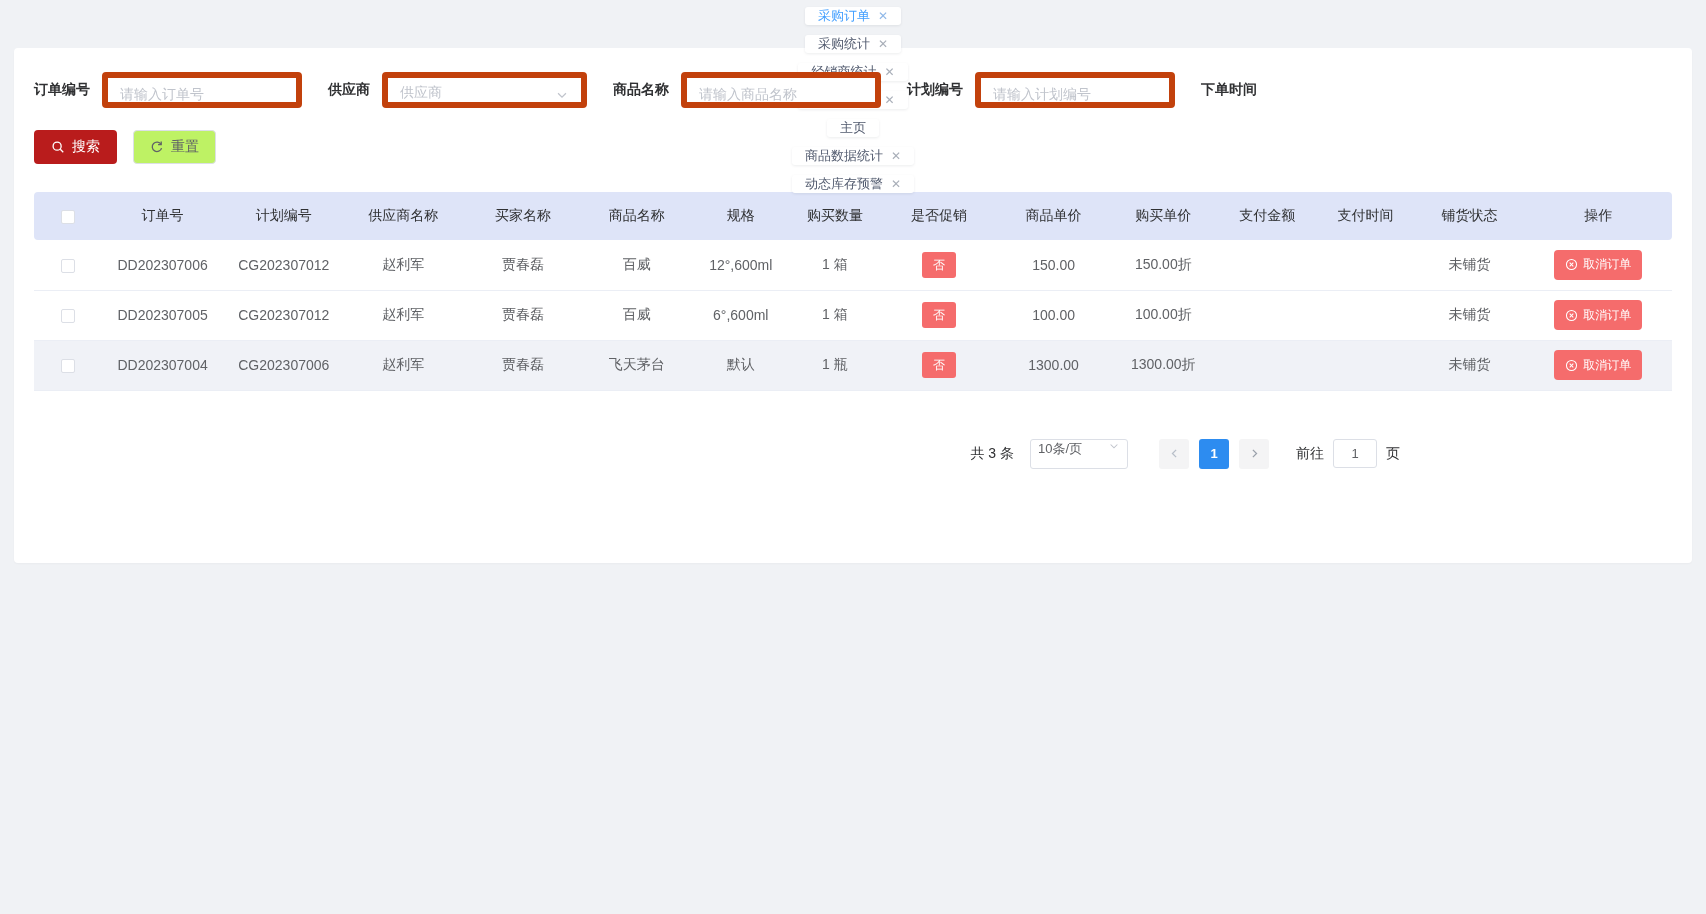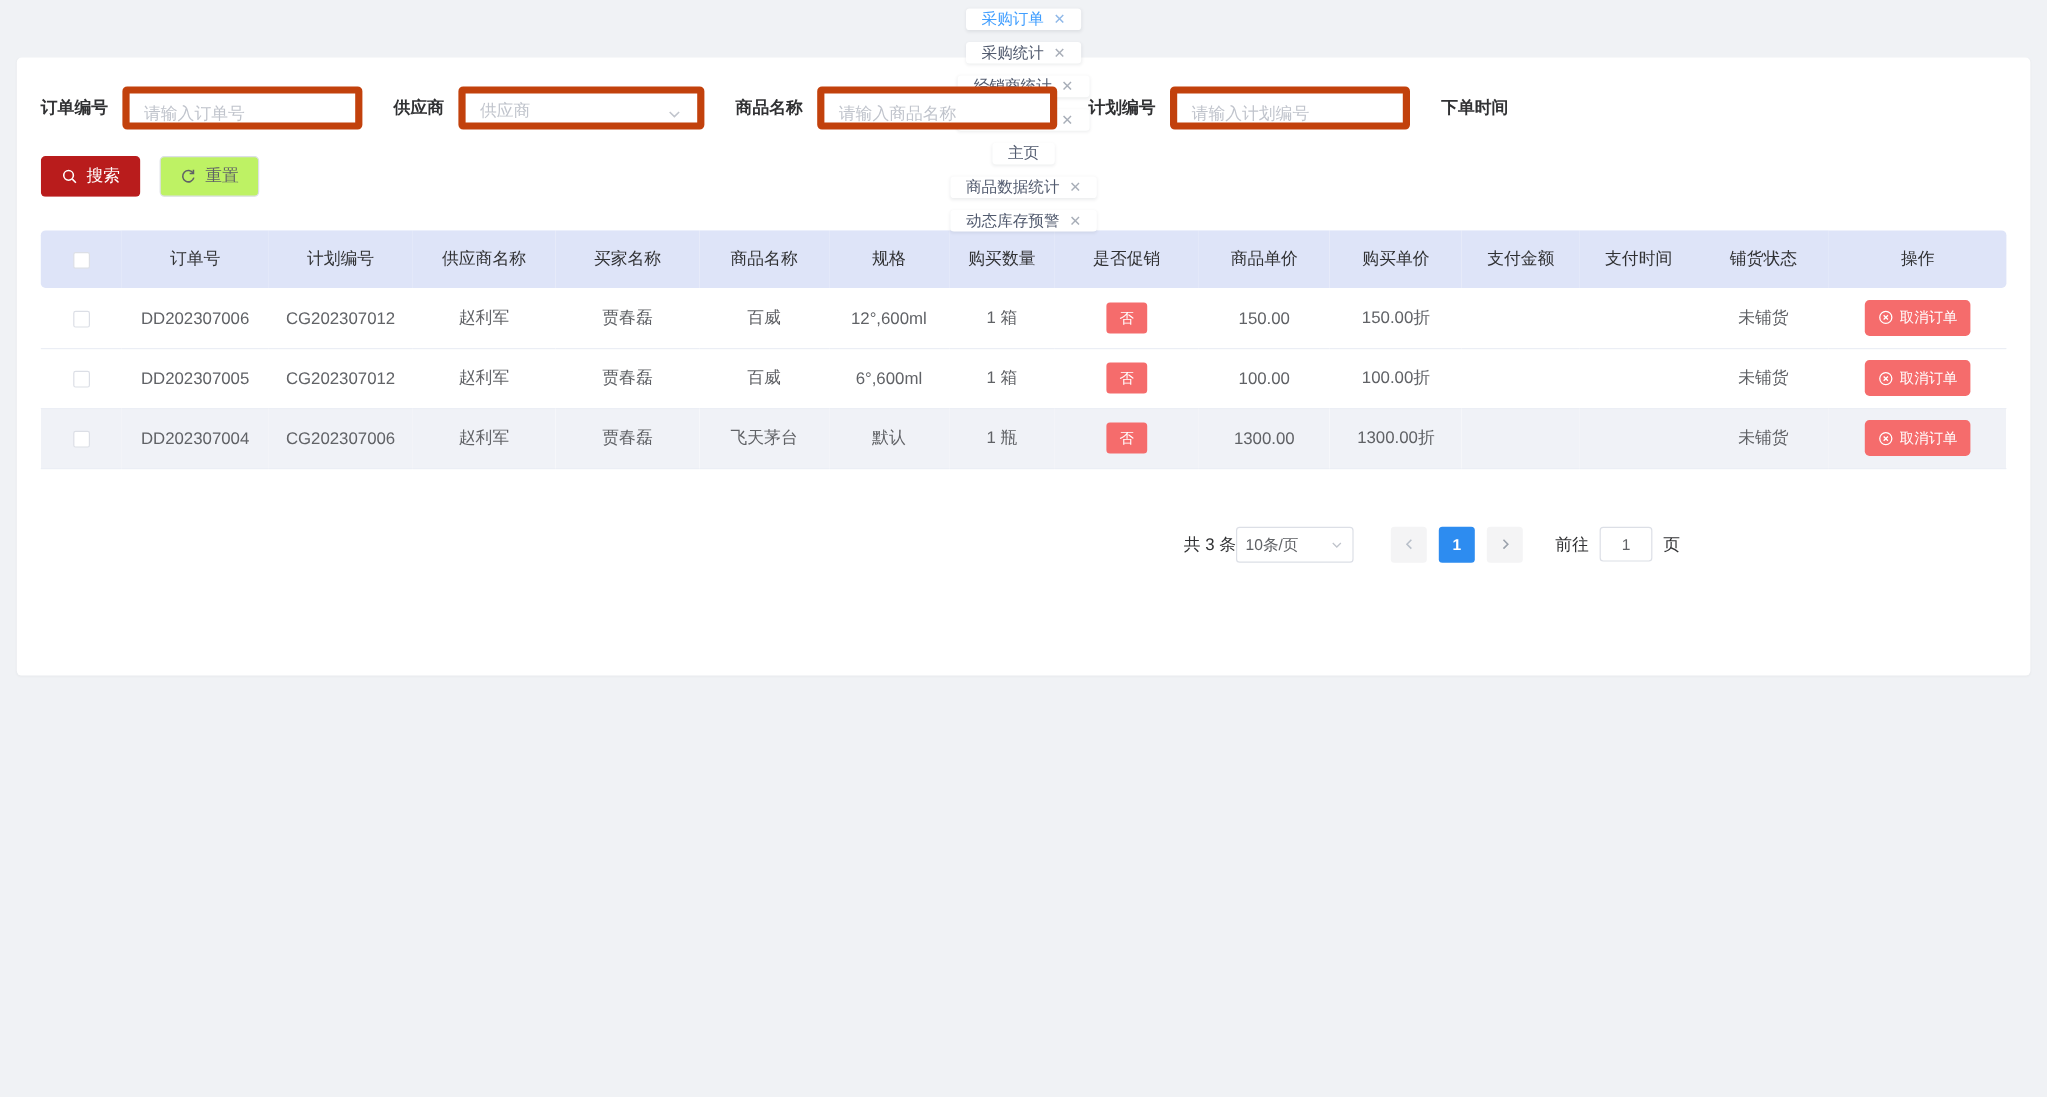--- a/index.html
+++ b/index.html
@@ -68,22 +68,22 @@
   thead th:last-child { border-radius:0 4px 4px 0; }
   tbody td { height:50px; text-align:center; border-bottom:1px solid #ebeef5; overflow:hidden; white-space:nowrap; }
   tbody tr.highlight { background:#f0f2f7; }
   .checkbox { display:inline-block; width:14px; height:14px; border:1px solid #dcdfe6; border-radius:2px; background:#fff; vertical-align:middle; cursor:pointer; }
   .badge-no { display:inline-block; background:#f56c6c; color:#fff; font-size:12px; padding:7px 11px; border-radius:3px; line-height:1; }
   .btn-cancel { display:inline-flex; align-items:center; gap:5px; background:#f56c6c; color:#fff;
                 font-size:12px; padding:0 11px; height:30px; border-radius:4px; border:none; cursor:pointer; font-family:inherit; }
 
   
   .pagination { display:flex; align-items:center; justify-content:flex-end; margin-top:48px; padding-right:272px; font-size:13px; color:#606266; }
-  .pg-total { font-size:14px; color:#303133; }
-  .pg-size { width:98px; height:30px; border:1px solid #dcdfe6; border-radius:3px; display:flex; align-items:center; justify-content:center; gap:26px; font-size:13px; color:#606266; margin-right:26px; cursor:pointer; background:#fff; }
+  .pg-total { margin-right:16px; font-size:14px; color:#303133; }
+  .pg-size { width:98px; height:30px; border:1px solid #dcdfe6; border-radius:3px; display:flex; justify-content:center; gap:26px; font-size:13px; color:#606266; margin-right:26px; cursor:pointer; background:#fff; }
   .pg-btn { width:30px; height:30px; background:#f4f4f5; border-radius:3px; display:flex; align-items:center; justify-content:center; margin:0 5px; cursor:pointer; }
   .pg-page { width:30px; height:30px; background:#2d8cf0; color:#fff; border-radius:3px; display:flex; align-items:center; justify-content:center; margin:0 5px; font-weight:700; cursor:pointer; }
   .pg-goto { display:flex; align-items:center; gap:9px; margin-left:22px; color:#303133; font-size:14px; }
   .pg-goto input { width:44px; height:29px; border:1px solid #dcdfe6; border-radius:3px; text-align:center; font-size:13px; color:#606266; font-family:inherit; outline:none; }
 </style>
 </head>
 <body>
 
 <div class="tagbar">
   <span class="tag active">

